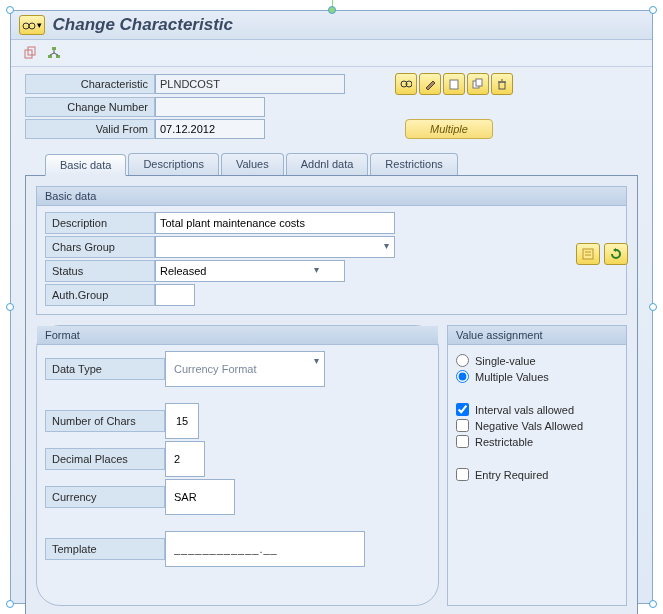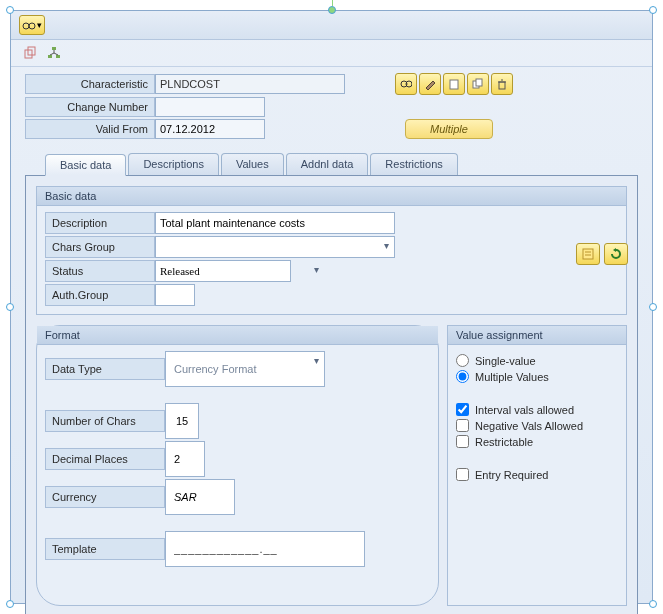--- a/index.html
+++ b/index.html
@@ -80,21 +80,21 @@
   .sel-wrap::after { content: "▾"; position: absolute; right: 6px; top: 4px; font-size: 10px; color: #5a6a82; pointer-events: none; }
   .side-icons { position: absolute; right: 24px; top: 232px; display: flex; gap: 4px; }
   .side-icons .yellow-btn { width: 24px; height: 22px; }
   .lower { display: flex; gap: 8px; }
   .format-group { flex: 1; border-radius: 24px; }
   .va-group { width: 180px; }
   .fmt-row { display: grid; grid-template-columns: 120px 1fr; align-items: center; margin-bottom: 2px; gap: 0; }
   .fmt-row .label-cell { height: 22px; display: flex; align-items: center; }
   .fmt-row input, .fmt-row .sel { border: 1px solid #9ab2cf; background: #fff; padding: 2px 8px; font-size: 11px; height: 36px; }
   .shortin { width: 40px; }
-  .medin { width: 70px; font-style: italic; }
+  .medin { width: 70px; }
   .disabled-sel { background: #e8eef6; color: #7a889c; }
   .va-body label { display: flex; align-items: center; gap: 6px; font-size: 11px; margin: 3px 0; }
   .va-body input[type=radio], .va-body input[type=checkbox] { margin: 0; }
   .spacer { height: 14px; }
   .highlight-num {
     border: 1px dashed #d66; background: #dce6f2; width: 34px; text-align: center;
   }
   .template-in {
     border: none; border-bottom: 1px solid #9ab2cf; background: #fff;
     padding: 2px 4px; font-size: 11px; height: 22px; width: 200px;
@@ -129,20 +129,21 @@
 
   <div class="titlebar">
     <span class="yellow-btn split">
       <svg width="14" height="12">
           <circle cx="4" cy="7" r="3" fill="none" stroke="#333" stroke-width="1"></circle>
           <circle cx="10" cy="7" r="3" fill="none" stroke="#333" stroke-width="1"></circle>
           <path d="M7 7 L7 7" stroke="#333"></path>
         </svg>
       <span style="font-size:9px;margin-left:1px;">▾</span>
     </span>
+    <span class="title-text">Change Characteristic</span>
   </div>
 
   <div class="small-toolbar">
     <span class="tb-icon">
       <svg width="14" height="14">
           <rect x="2" y="4" width="7" height="8" fill="none" stroke="#c77" stroke-width="1"></rect>
           <rect x="5" y="1" width="7" height="8" fill="none" stroke="#c77" stroke-width="1"></rect>
         </svg>
     </span>
     <span class="tb-icon">
@@ -216,21 +217,21 @@
           <div class="fieldrow">
             <div class="label-cell">Description</div>
             <input value="Total plant maintenance costs" style="">
           </div>
           <div class="fieldrow">
             <div class="label-cell">Chars Group</div>
             <div class="sel-wrap"><input class="sel" value="" style=""></div>
           </div>
           <div class="fieldrow">
             <div class="label-cell">Status</div>
-            <div class="sel-wrap" style="width:170px"><input class="sel" style="width: 136px; font-family: Liberation Serif, serif;" value="Released"></div>
+            <div class="sel-wrap" style="width:170px"><input class="sel" style="width: 190px;" value="Released"></div>
           </div>
           <div class="fieldrow">
             <div class="label-cell">Auth.Group</div>
             <input style="width: 40px;" value="">
           </div>
         </div>
       </div>
 
       <div class="side-icons">
         <span class="yellow-btn">

